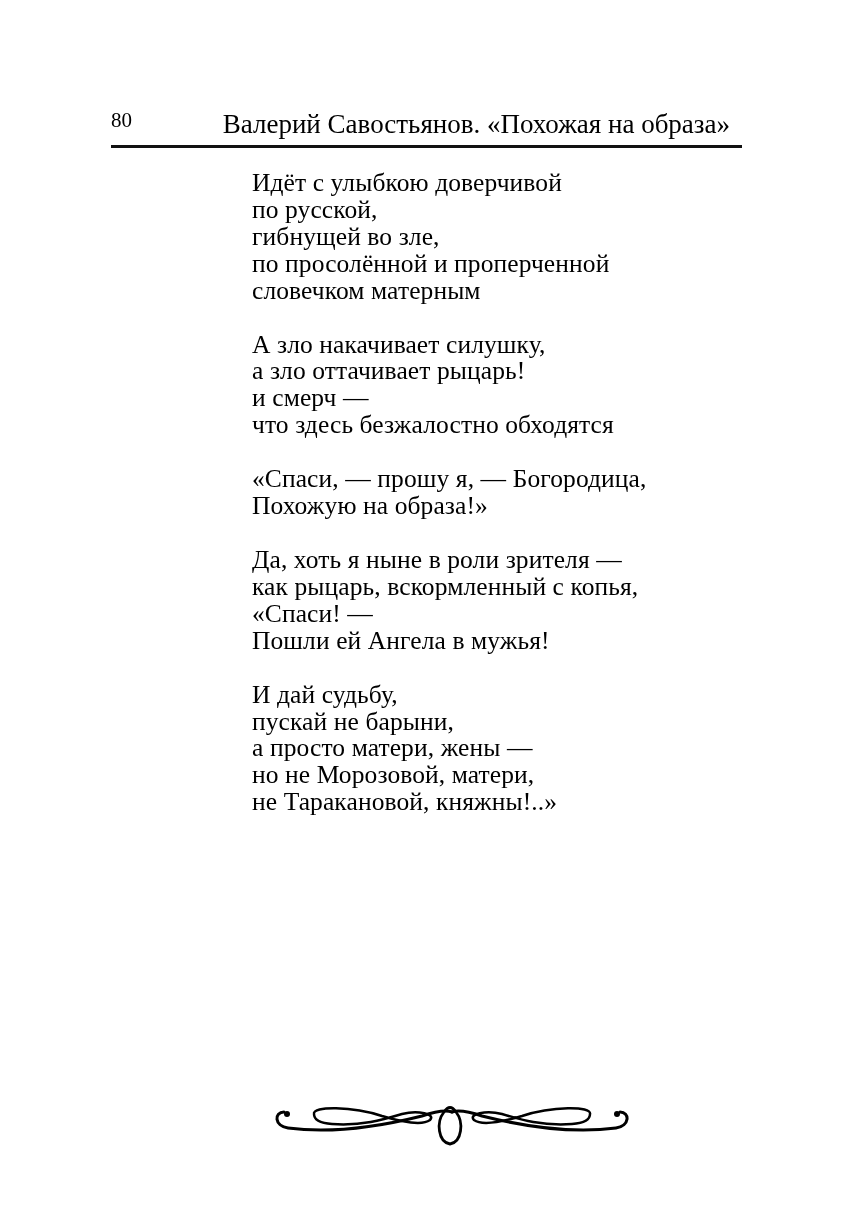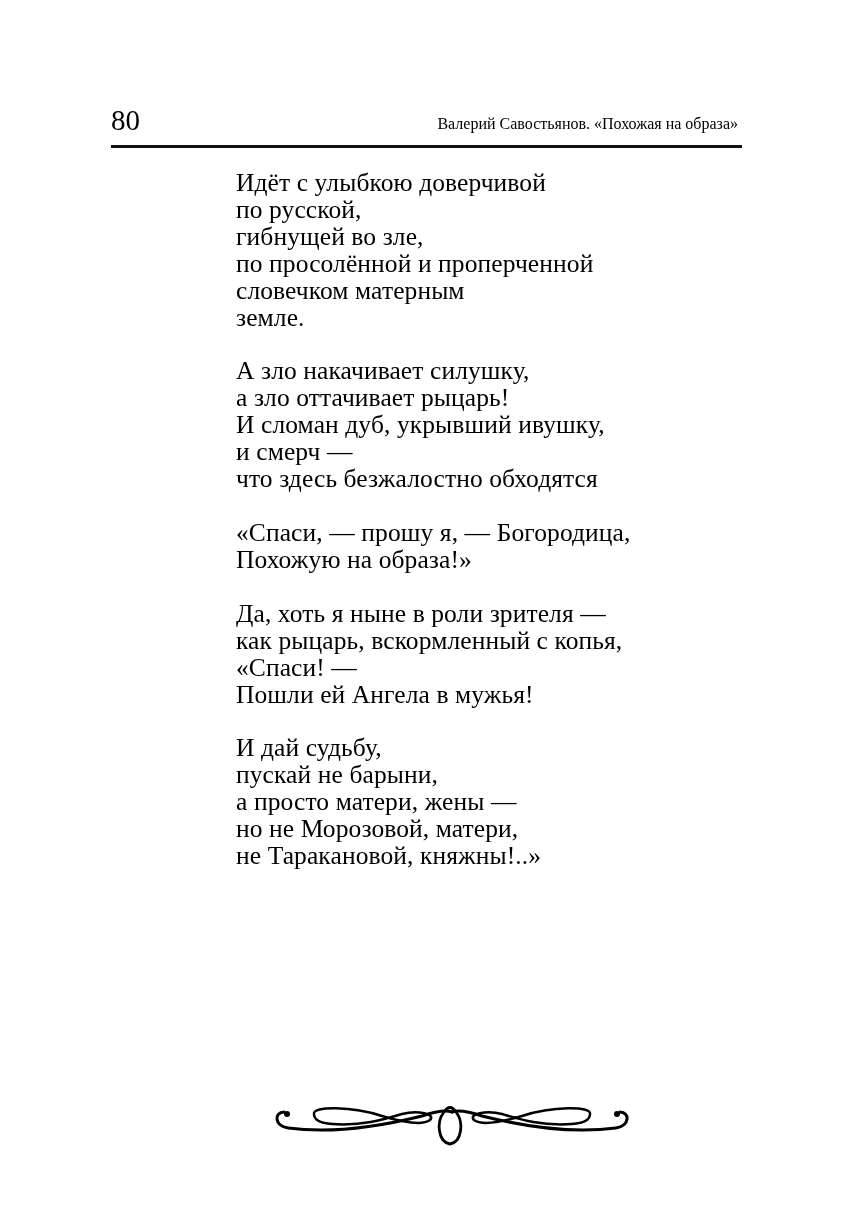--- a/index.html
+++ b/index.html
@@ -1,47 +1,45 @@
 <!DOCTYPE html>
 <html><head>
   <meta charset="utf-8">
   <style>
     html, body { margin: 0; padding: 0; background: #ffffff; }
     body { width: 866px; height: 1213px; position: relative; overflow: hidden;
            font-family: "Liberation Serif", "DejaVu Serif", serif; color: #000; }
-    .page-number { position: absolute; left: 111px; top: 106px; font-size: 29px; line-height: 28px; }
-    .running-head { position: absolute; right: 128px; top: 110px; font-size: 16px; line-height: 28px; white-space: nowrap; }
+    .page-number { position: absolute; left: 111px; top: 106px; font-size: 21px; line-height: 28px; }
+    .running-head { position: absolute; right: 136px; top: 110px; font-size: 27px; line-height: 28px; white-space: nowrap; }
     .header-rule { position: absolute; left: 111px; top: 145px; width: 631px; height: 3px; background: #111; }
     .poem { position: absolute; left: 236px; top: 170px; width: 520px; }
-    .stanza { margin: 0 0 27px 0; }
+    .stanza { margin: 0 0 27px 16px; }
     .line { display: block; font-size: 25.5px; line-height: 26.9px; white-space: nowrap; letter-spacing: 0.1px; }
     .ornament { position: absolute; left: 272px; top: 1092px; width: 360px; height: 58px; }
   </style>
 </head>
 <body>
 
 <div>
 
   <div class="page-number">80</div>
   <div class="running-head">Валерий Савостьянов. «Похожая на образа»</div>
   <div class="header-rule"></div>
 
   <div class="poem">
     <div class="stanza">
       <span class="line">Идёт с улыбкою доверчивой</span>
       <span class="line">по русской,</span>
       <span class="line">гибнущей во зле,</span>
       <span class="line">по просолённой и проперченной</span>
       <span class="line">словечком матерным</span>
-      <span class="line">земле.</span>
     </div>
     <div class="stanza">
       <span class="line">А зло накачивает силушку,</span>
       <span class="line">а зло оттачивает рыцарь!</span>
-      <span class="line">И сломан дуб, укрывший ивушку,</span>
       <span class="line">и смерч —</span>
       <span class="line">что здесь безжалостно обходятся</span>
     </div>
     <div class="stanza">
       <span class="line">«Спаси, — прошу я, — Богородица,</span>
       <span class="line">Похожую на образа!»</span>
     </div>
     <div class="stanza">
       <span class="line">Да, хоть я ныне в роли зрителя —</span>
       <span class="line">как рыцарь, вскормленный с копья,</span>

